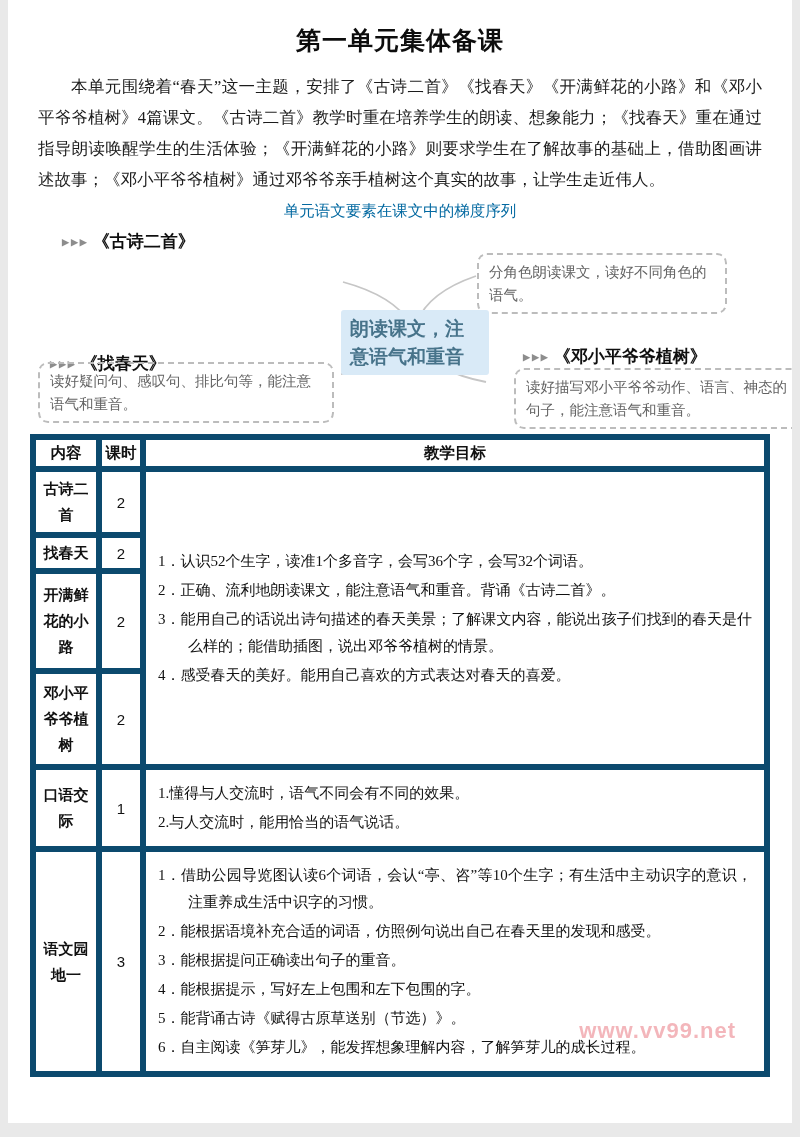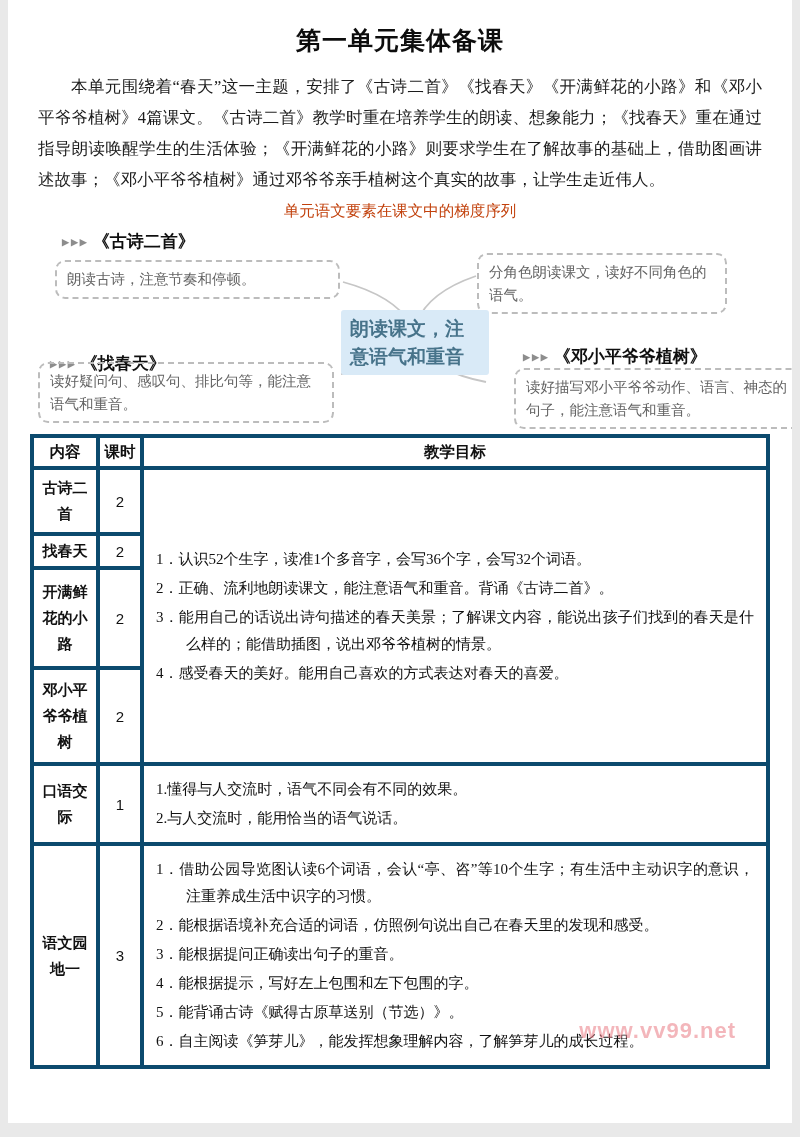--- a/index.html
+++ b/index.html
@@ -31,21 +31,21 @@
     font-family:"Liberation Serif", serif;
     font-size:16.5px;
     line-height:1.88;
     text-align:justify;
     text-indent:2em;
     color:#1c1c1c;
   }
   .diagram-title {
     text-align:center;
     font-size:15.5px;
-    color:#c2410c;
+    color:#0369a1;
     margin-top:6px;
     font-family:"Liberation Serif", serif;
   }
   .mindmap { position:relative; height:202px; margin-top:2px; }
   .connectors { position:absolute; left:0; top:0; width:784px; height:202px; }
   .mm-title {
     position:absolute;
     font-size:17px;
     font-weight:bold;
     color:#0f0f0f;
@@ -88,21 +88,21 @@
     line-height:1.45;
     border-radius:3px;
     font-family:"Liberation Serif", serif;
   }
   .plan-table {
     border-collapse:collapse;
     margin:8px auto 0 auto;
     width:740px;
     table-layout:fixed;
   }
-  .plan-table th, .plan-table td { border:4px solid #0c4a6e; background:#fff; }
+  .plan-table th, .plan-table td { border:6px solid #0c4a6e; background:#fff; }
   .plan-table th { font-size:15.5px; height:32px; color:#111; }
   .content-cell {
     font-weight:bold;
     text-align:center;
     font-size:15px;
     line-height:1.75;
     padding:2px 4px;
     color:#111;
   }
   .hours-cell { text-align:center; font-size:15px; color:#111; }
@@ -148,21 +148,20 @@
 
   <div class="mindmap">
     <svg class="connectors" viewBox="0 0 784 202">
       <path d="M 335 58 C 372 68, 393 84, 403 100" fill="none" stroke="#c6c6c6" stroke-width="1.8"></path>
       <path d="M 468 52 C 433 64, 416 80, 409 98" fill="none" stroke="#c6c6c6" stroke-width="1.8"></path>
       <path d="M 333 150 C 373 147, 395 132, 404 118" fill="none" stroke="#c6c6c6" stroke-width="1.8"></path>
       <path d="M 478 158 C 441 151, 420 137, 411 120" fill="none" stroke="#c6c6c6" stroke-width="1.8"></path>
     </svg>
 
     <div class="mm-title title-1"><span class="arrows">▶▶▶</span><span>《古诗二首》</span></div>
-    <div class="mm-note note-1">朗读古诗，注意节奏和停顿。</div>
 
     <div class="mm-note note-2">分角色朗读课文，读好不同角色的语气。</div>
 
     <div class="mm-title title-3"><span class="arrows">▶▶▶</span><span>《找春天》</span></div>
     <div class="mm-note note-3">读好疑问句、感叹句、排比句等，能注意语气和重音。</div>
 
     <div class="mm-title title-4"><span class="arrows">▶▶▶</span><span>《邓小平爷爷植树》</span></div>
     <div class="mm-note note-4">读好描写邓小平爷爷动作、语言、神态的句子，能注意语气和重音。</div>
 
     <div class="center-box">朗读课文，注意语气和重音</div>

